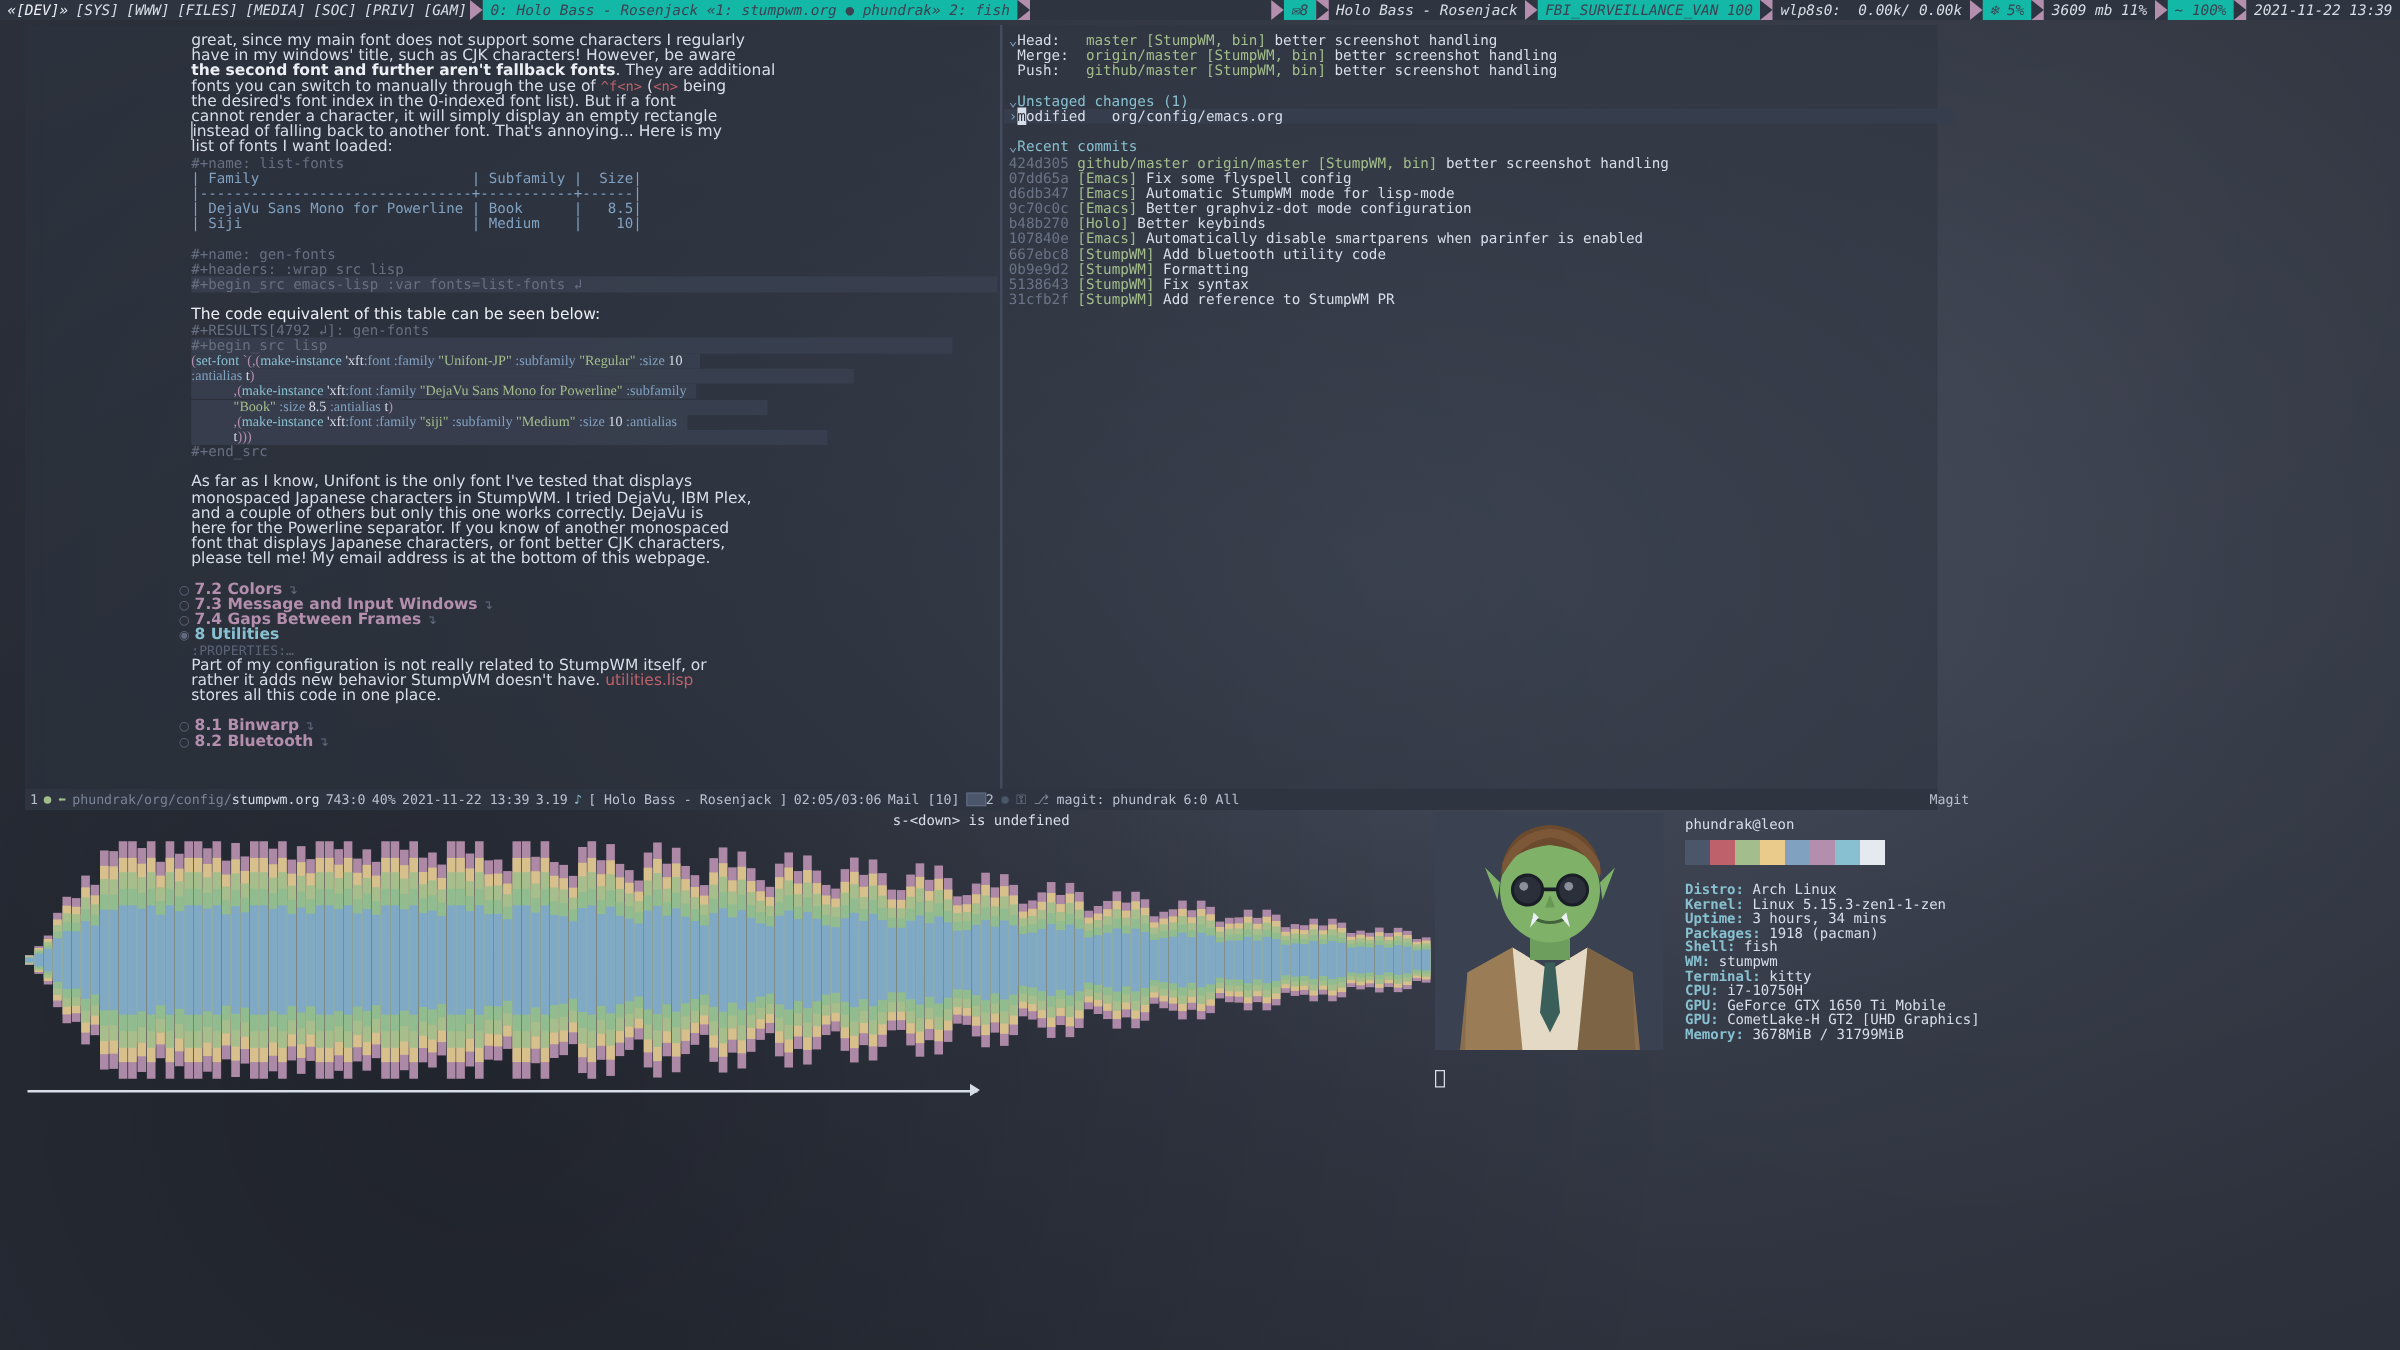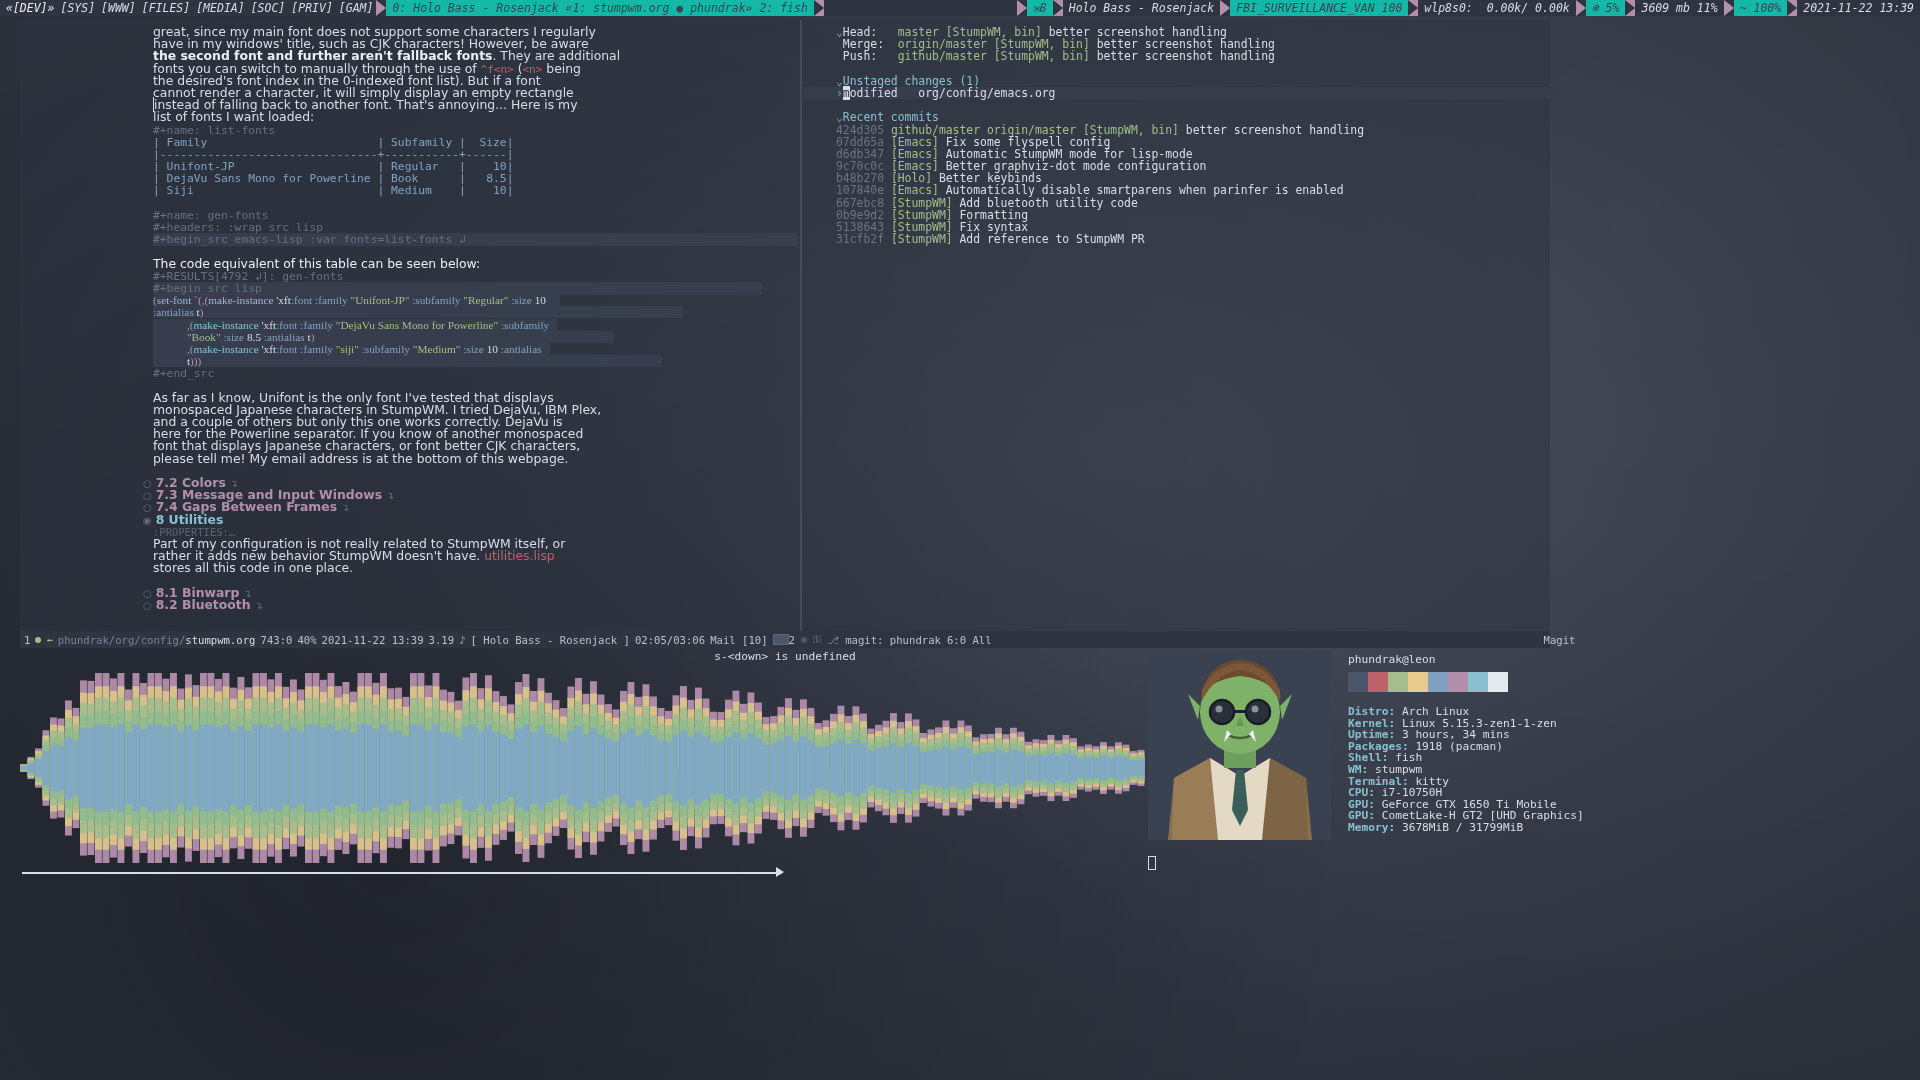--- a/index.html
+++ b/index.html
@@ -63,21 +63,21 @@
   .paren{color:#b48ead;}
   .head-pink{color:#b48ead;font-weight:bold;font-family:"DejaVu Sans",sans-serif;font-size:12.4px;}
   .head-blue{color:#88c0d0;font-weight:bold;font-family:"DejaVu Sans",sans-serif;font-size:12.4px;}
   .bullet{color:#616b7d;font-size:10px;}
   .prop{color:#5c6577;font-family:"DejaVu Sans Mono",monospace;font-size:10.5px;}
   .link{color:#bf616a;}
 
   
   .magit{position:absolute;left:770px;top:0;width:760px;height:611px;overflow:hidden;padding:6px 0 0 0;}
   .mline{font-family:"DejaVu Sans Mono",monospace;font-size:11.4px;line-height:12.2px;
-    white-space:pre;padding-left:33px;color:#d8dee9;height:12.2px;}
+    white-space:pre;padding-left:4px;color:#d8dee9;height:12.2px;}
   .m-sec{color:#88c0d0;}
   .m-lbl{color:#d8dee9;}
   .m-br{color:#a3be8c;}
   .m-hash{color:#6b7486;}
   .m-tag{color:#a3be8c;}
   .m-chev{color:#81a1c1;}
   .cursorbox{background:#d8dee9;color:#2e3440;}
 
   
   .modeline{position:absolute;left:0;top:611px;width:1530px;height:17px;
@@ -170,21 +170,20 @@
         <div class="oline ">have in my windows' title, such as CJK characters! However, be aware</div>
         <div class="oline "><span class="b">the second font and further aren't fallback fonts</span>. They are additional</div>
         <div class="oline ">fonts you can switch to manually through the use of <span class="code-inline">^f&lt;n&gt;</span> (<span class="code-inline">&lt;n&gt;</span> being</div>
         <div class="oline ">the desired's font index in the 0-indexed font list). But if a font</div>
         <div class="oline ">cannot render a character, it will simply display an empty rectangle</div>
         <div class="oline "><span style="border-left:1px solid #d8dee9;">instead of falling back to another font. That's annoying... Here is my</span></div>
         <div class="oline ">list of fonts I want loaded:</div>
         <div class="oline "><span class="meta">#+name: list-fonts</span></div>
         <div class="oline "><span class="tbl">| Family                         | Subfamily |  Size|</span></div>
         <div class="oline "><span class="tbl">|--------------------------------+-----------+------|</span></div>
-        <div class="oline "><span class="tbl">| Unifont-JP                     | Regular   |    10|</span></div>
         <div class="oline "><span class="tbl">| DejaVu Sans Mono for Powerline | Book      |   8.5|</span></div>
         <div class="oline "><span class="tbl">| Siji                           | Medium    |    10|</span></div>
         <div class="oline ">&nbsp;</div>
         <div class="oline "><span class="meta">#+name: gen-fonts</span></div>
         <div class="oline "><span class="meta">#+headers: :wrap src lisp</span></div>
         <div class="oline "><span class="meta srcblk" style="padding-right:460px;">#+begin_src emacs-lisp :var fonts=list-fonts ↲</span></div>
         <div class="oline ">&nbsp;</div>
         <div class="oline "><span class="b" style="font-weight:normal;color:#eceff4;">The code equivalent of this table can be seen below:</span></div>
         <div class="oline "><span class="meta">#+RESULTS[4792 ↲]: gen-fonts</span></div>
         <div class="oline "><span class="meta srcblk" style="padding-right:500px;">#+begin_src lisp</span></div>

